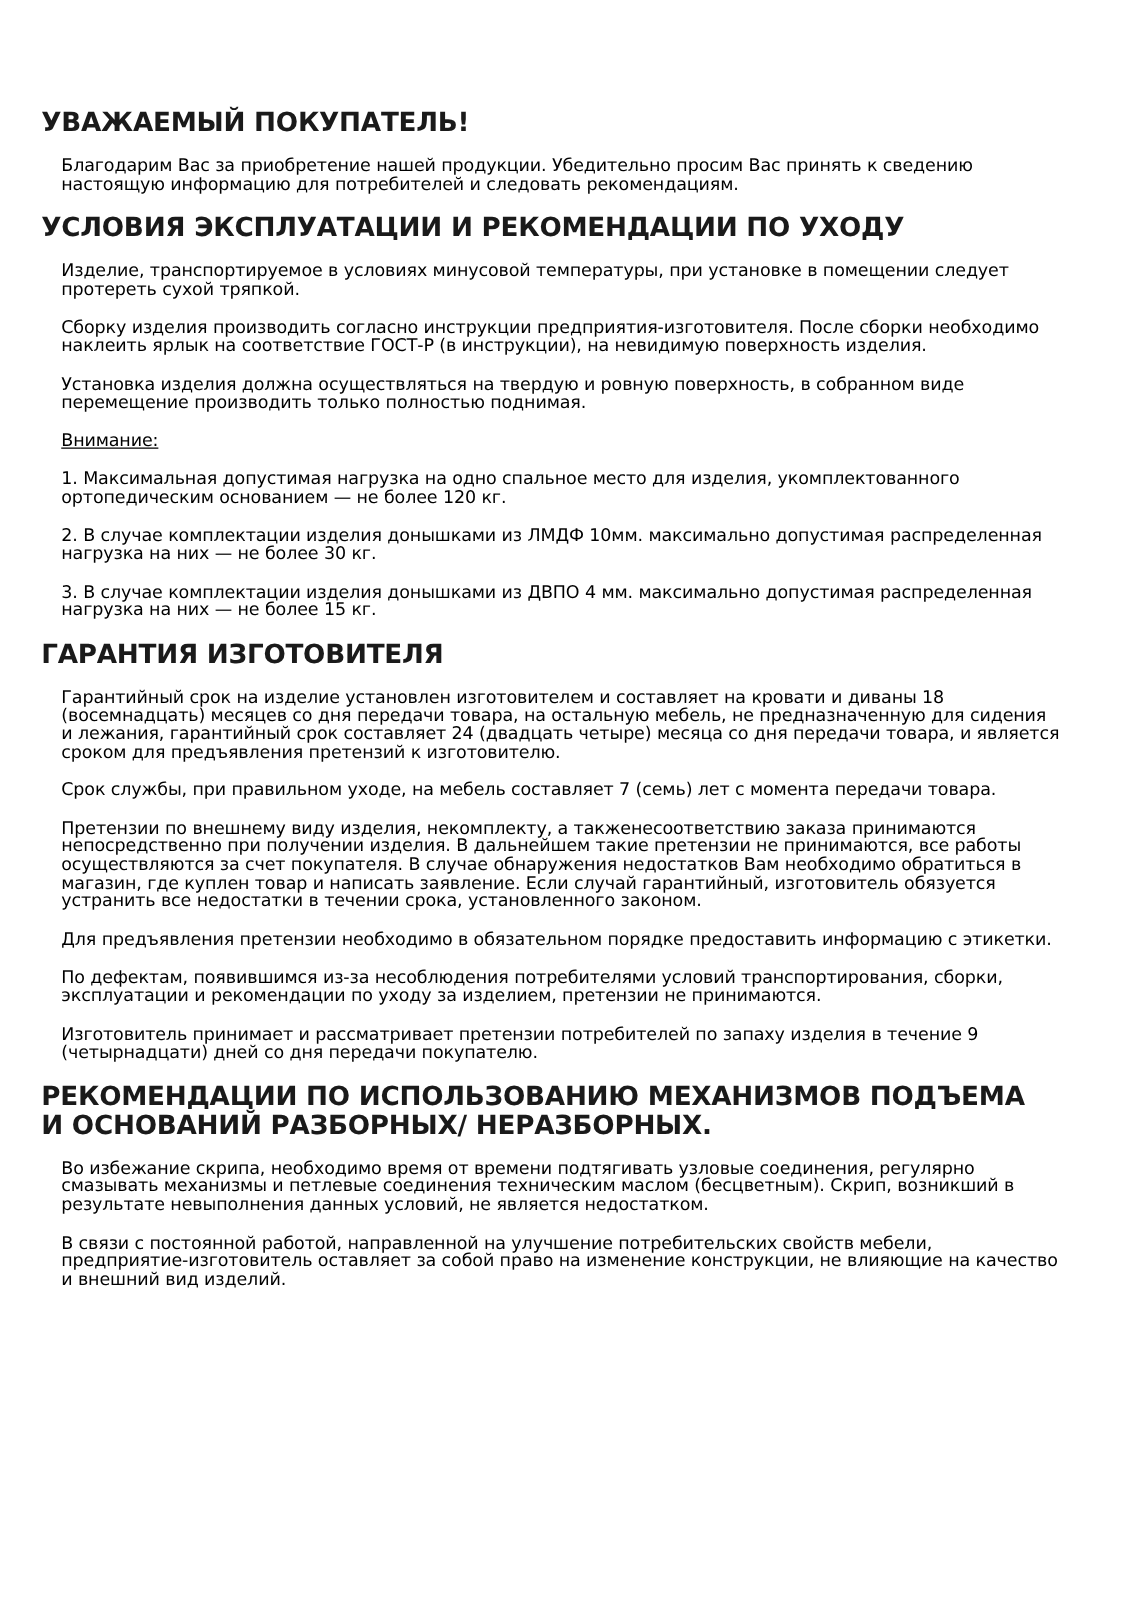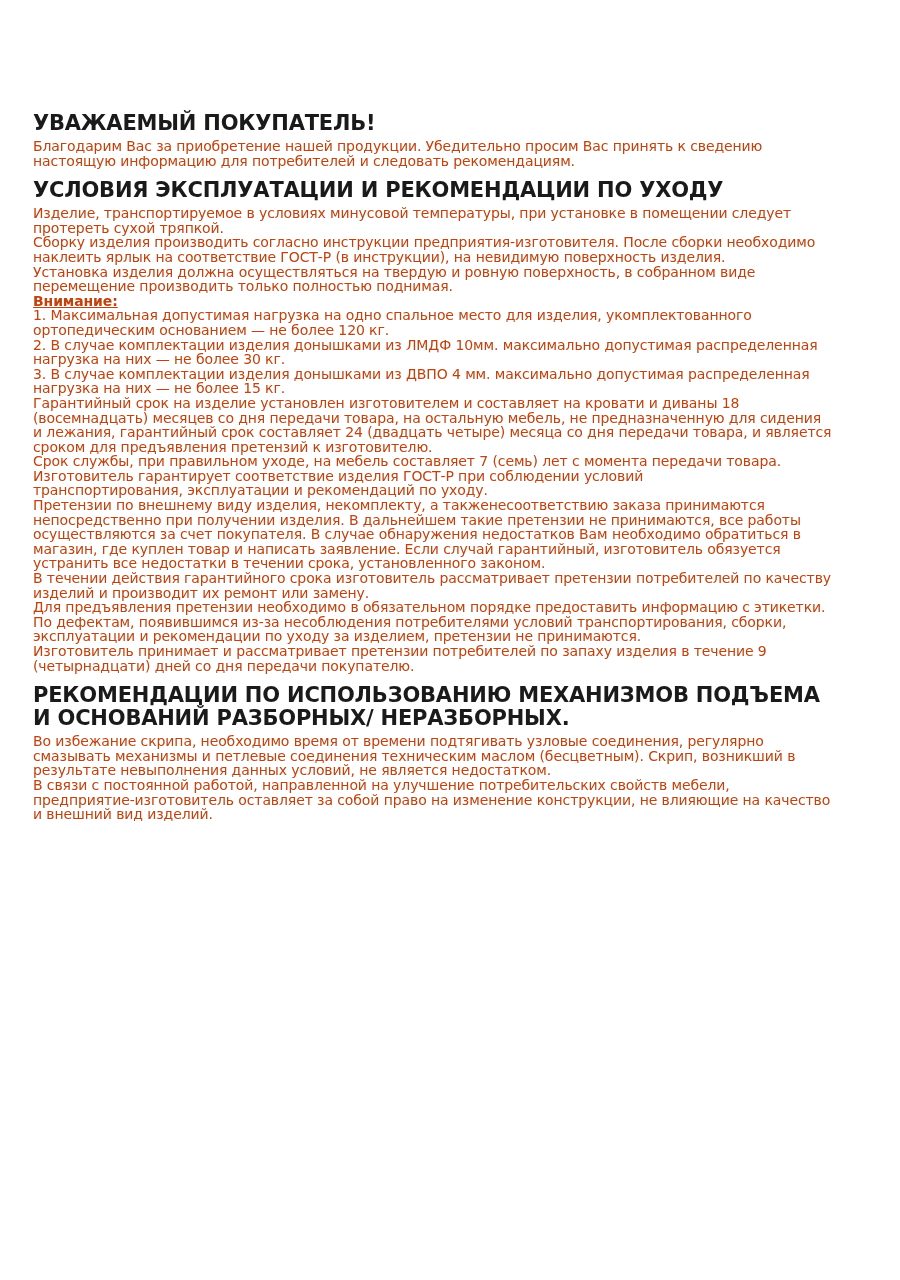--- a/index.html
+++ b/index.html
@@ -11,45 +11,45 @@
     width: 900px;
     height: 1280px;
     font-family: "DejaVu Sans", "Liberation Sans", sans-serif;
     color: #1f1f1f;
     overflow: hidden;
   }
   .page {
     box-sizing: border-box;
     width: 900px;
     height: 1280px;
-    padding: 112px 28px 0 33px;
+    padding: 87px 28px 0 33px;
     background: #ffffff;
   }
   h2.section-heading {
     font-size: 21px;
     line-height: 23px;
     font-weight: bold;
     letter-spacing: -0.2px;
     margin: 11px 0 4px 0;
     white-space: pre-line;
     color: #1a1a1a;
   }
   section.doc-section:first-child h2.section-heading {
     margin-top: 0;
   }
   p.para {
-    margin: 0;
+    margin: 16px;
     font-size: 14px;
     line-height: 14.6px;
     letter-spacing: -0.1px;
     white-space: pre-line;
-    color: #c2410c;
+    color: #000000;
   }
   p.para .attention-label {
-    font-weight: bold;
+    font-weight: normal;
     text-decoration: underline;
   }
 </style>
 </head>
 <body>
 
 <div class="page">
 
   <section class="doc-section">
     <h2 class="section-heading">УВАЖАЕМЫЙ ПОКУПАТЕЛЬ!</h2>
@@ -68,34 +68,31 @@
     <p class="para"><span class="attention-label">Внимание:</span></p>
     <p class="para">1. Максимальная допустимая нагрузка на одно спальное место для изделия, укомплектованного
 ортопедическим основанием — не более 120 кг.</p>
     <p class="para">2. В случае комплектации изделия донышками из ЛМДФ 10мм. максимально допустимая распределенная
 нагрузка на них — не более 30 кг.</p>
     <p class="para">3. В случае комплектации изделия донышками из ДВПО 4 мм. максимально допустимая распределенная
 нагрузка на них — не более 15 кг.</p>
   </section>
 
   <section class="doc-section">
+    <h2 class="section-heading">ГАРАНТИЯ ИЗГОТОВИТЕЛЯ</h2>
     <p class="para">Гарантийный срок на изделие установлен изготовителем и составляет на кровати и диваны 18
 (восемнадцать) месяцев со дня передачи товара, на остальную мебель, не предназначенную для сидения
 и лежания, гарантийный срок составляет 24 (двадцать четыре) месяца со дня передачи товара, и является
 сроком для предъявления претензий к изготовителю.</p>
     <p class="para">Срок службы, при правильном уходе, на мебель составляет 7 (семь) лет с момента передачи товара.</p>
-    <p class="para">Изготовитель гарантирует соответствие изделия ГОСТ-Р при соблюдении условий
-транспортирования, эксплуатации и рекомендаций по уходу.</p>
     <p class="para">Претензии по внешнему виду изделия, некомплекту, а такженесоответствию заказа принимаются
 непосредственно при получении изделия. В дальнейшем такие претензии не принимаются, все работы
 осуществляются за счет покупателя. В случае обнаружения недостатков  Вам необходимо обратиться в
 магазин, где куплен товар и написать заявление. Если случай гарантийный, изготовитель обязуется
 устранить все недостатки в течении срока, установленного законом.</p>
-    <p class="para">В течении действия гарантийного срока изготовитель рассматривает претензии потребителей по качеству
-изделий и производит их ремонт или замену.</p>
     <p class="para">Для предъявления претензии необходимо в обязательном порядке предоставить информацию с этикетки.</p>
     <p class="para">По дефектам, появившимся из-за несоблюдения потребителями условий транспортирования, сборки,
 эксплуатации и рекомендации по уходу за изделием, претензии не принимаются.</p>
     <p class="para">Изготовитель принимает и рассматривает претензии потребителей по запаху изделия в течение 9
 (четырнадцати) дней со дня передачи  покупателю.</p>
   </section>
 
   <section class="doc-section">
     <h2 class="section-heading">РЕКОМЕНДАЦИИ ПО ИСПОЛЬЗОВАНИЮ МЕХАНИЗМОВ ПОДЪЕМА
 И ОСНОВАНИЙ РАЗБОРНЫХ/ НЕРАЗБОРНЫХ.</h2>

